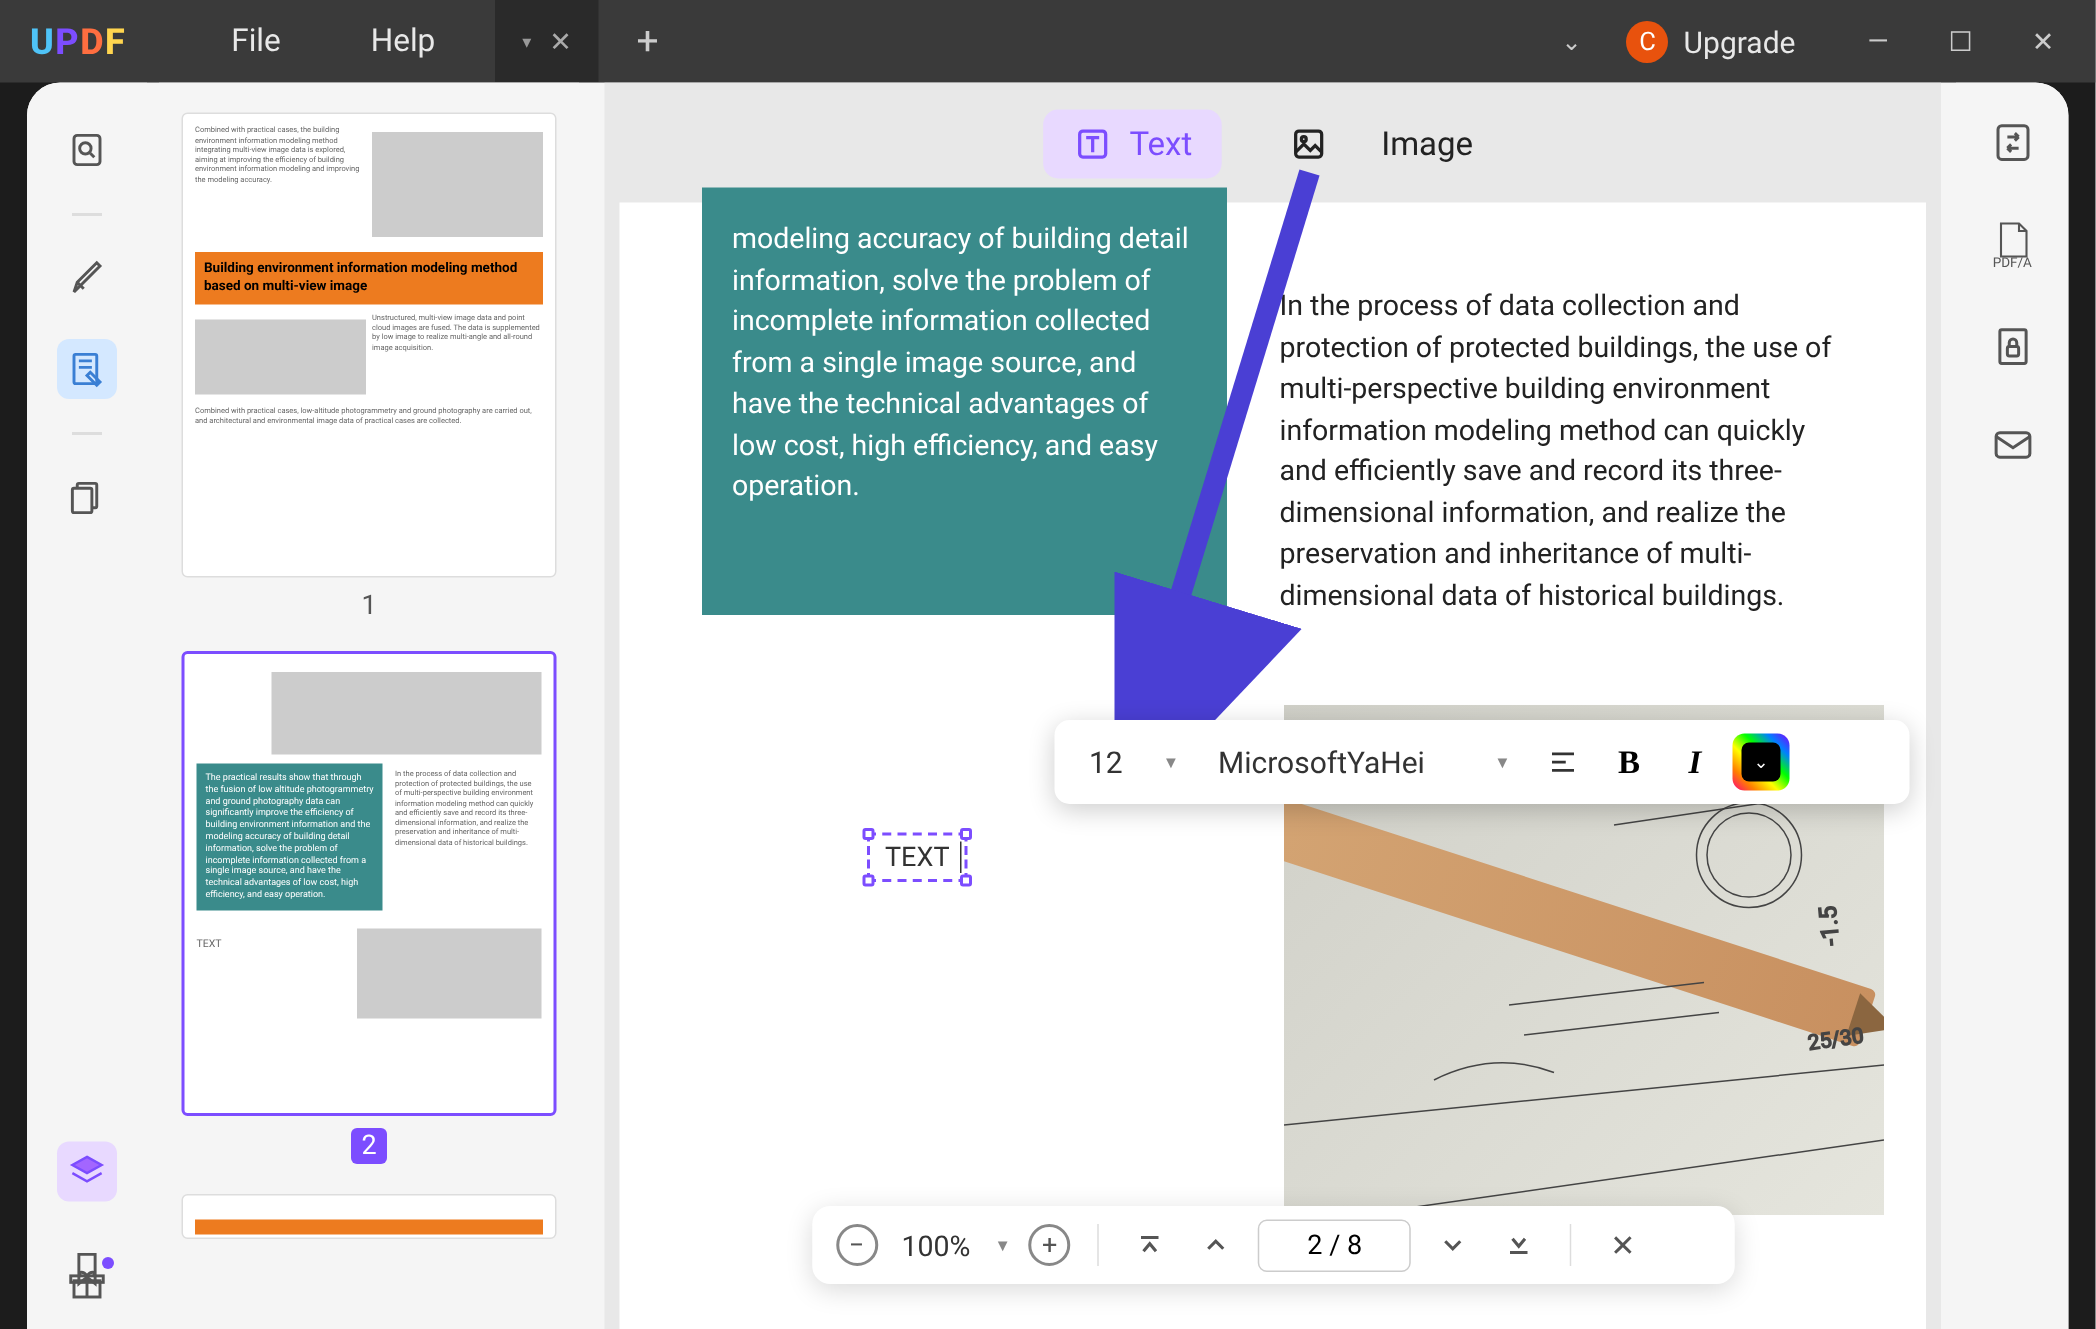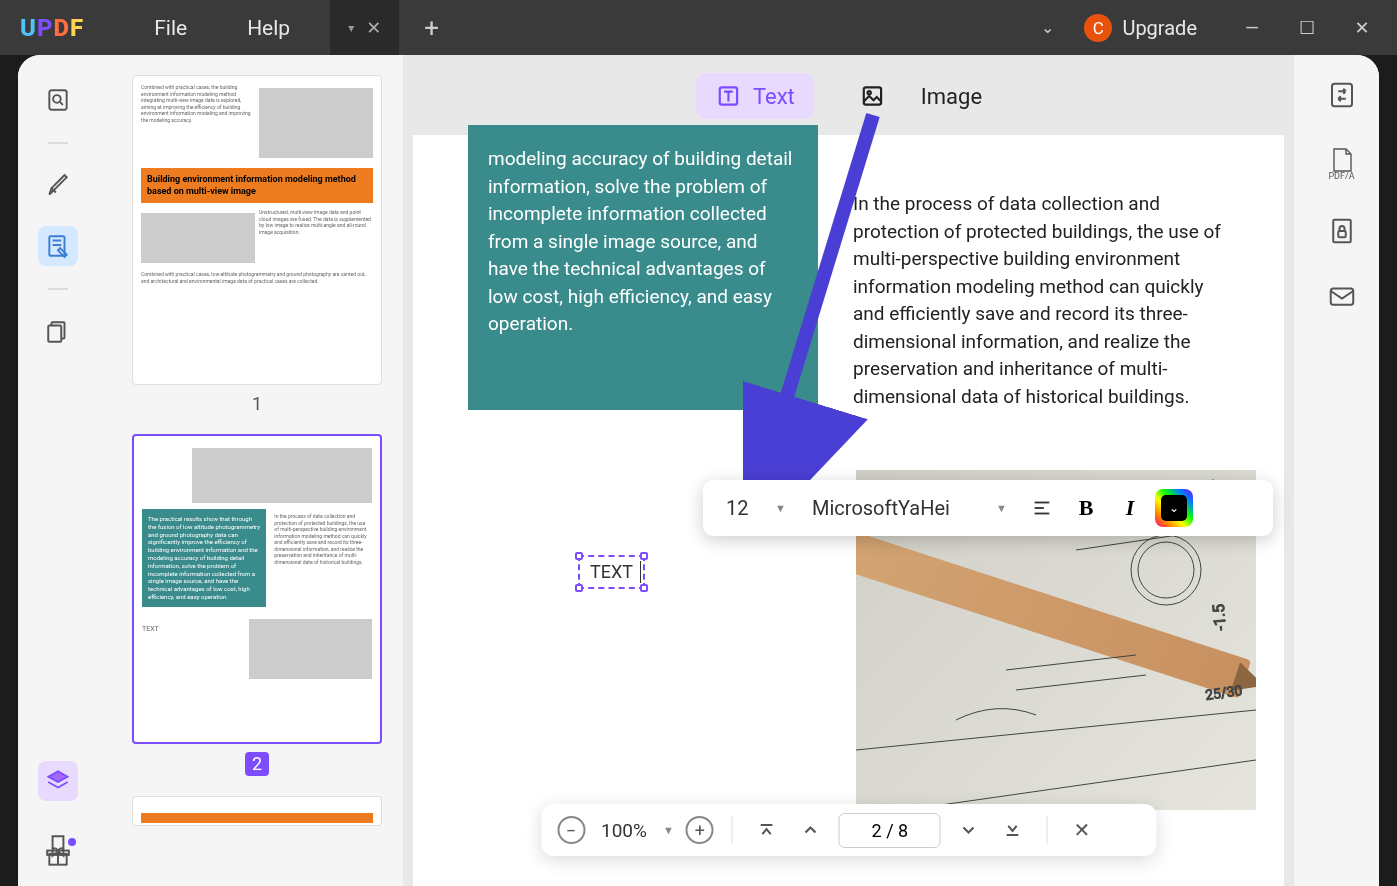--- a/index.html
+++ b/index.html
@@ -33,21 +33,21 @@
   
   .left-toolbar { position: absolute; left: 0; top: 0; width: 80px; height: 100%; background: #f5f5f5; display: flex; flex-direction: column; align-items: center; padding-top: 25px; gap: 20px; }
   .tool-btn { width: 40px; height: 40px; display: flex; align-items: center; justify-content: center; border-radius: 8px; cursor: pointer; position: relative; }
   .tool-btn.active { background: #d4e8ff; }
   .tool-sep { width: 20px; height: 2px; background: #ddd; margin: 2px 0; }
   .tool-btn svg { width: 26px; height: 26px; }
   .gift-dot { position: absolute; top: 2px; right: 2px; width: 8px; height: 8px; border-radius: 50%; background: #7C4DFF; }
   .left-toolbar-bottom { position: absolute; bottom: 20px; left: 0; width: 80px; display: flex; flex-direction: column; align-items: center; gap: 25px; }
 
   
-  .thumb-panel { position: absolute; left: 99px; top: 0; width: 280px; height: 100%; background: #f5f5f5; padding: 20px 15px; overflow: hidden; }
+  .thumb-panel { position: absolute; left: 88px; top: 0; width: 280px; height: 100%; background: #f5f5f5; padding: 20px 15px; overflow: hidden; }
   .thumb-card { background: #fff; border: 1px solid #ddd; border-radius: 4px; padding: 8px; margin-bottom: 8px; position: relative; height: 310px; overflow: hidden; }
   .thumb-card.selected { border: 2px solid #7C4DFF; }
   .thumb-num { text-align: center; font-size: 18px; color: #555; margin-bottom: 20px; }
   .thumb-num.selected { background: #7C4DFF; color: #fff; width: 24px; height: 24px; border-radius: 4px; margin: 6px auto 20px; line-height: 24px; }
   .thumb-content { font-size: 6px; color: #666; line-height: 1.3; }
   .thumb-orange { background: #ed7b1f; color: #000; font-size: 9px; font-weight: 700; padding: 6px; margin: 6px 0; }
   .thumb-teal { background: #3a8b8b; color: #fff; font-size: 6px; padding: 6px; }
   .thumb-img-ph { background: #ccc; height: 70px; margin: 4px 0; }
   .thumb-img-ph.sm { height: 50px; }
   .thumb-row { display: flex; gap: 4px; }

